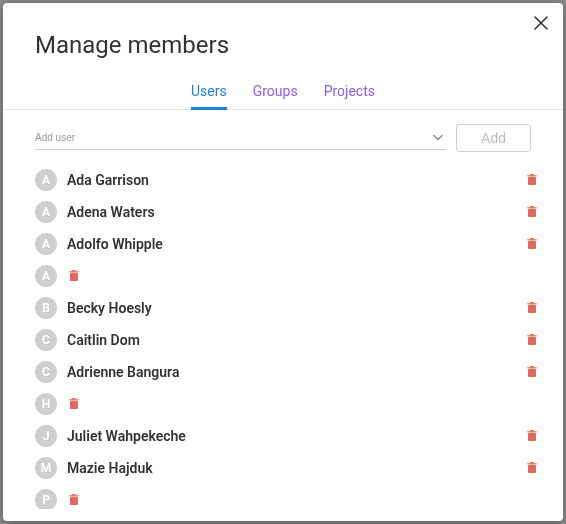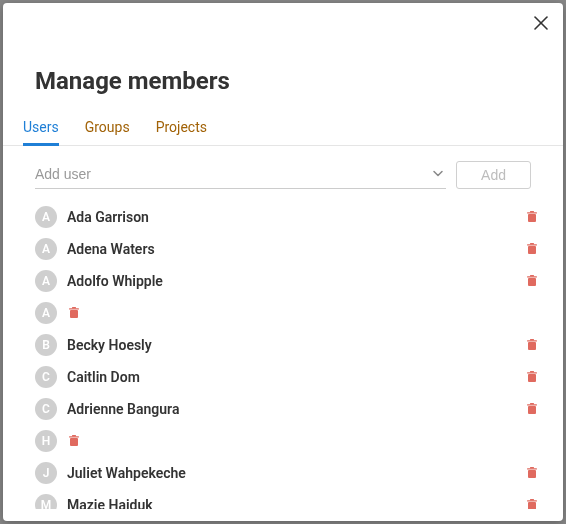--- a/index.html
+++ b/index.html
@@ -25,34 +25,34 @@
     }
     .close-btn {
       position: absolute;
       top: 12px;
       right: 14px;
       cursor: pointer;
       color: #333;
     }
     .title {
       font-size: 24px;
-      font-weight: 700;
+      font-weight: 400;
       color: #333;
       padding: 28px 32px 18px 32px;
-      margin-top: 36px;
     }
     .tabs {
       display: flex;
       gap: 26px;
-      padding: 0 20px;
+      padding: 0 28px;
       border-bottom: 1px solid #e5e5e5;
+      justify-content: center;
     }
     .tab {
       font-size: 14px;
-      color: #a16207;
+      color: #8b5cf6;
       padding: 6px 0 10px 0;
       cursor: pointer;
       position: relative;
     }
     .tab.active {
       color: #1f7fd6;
     }
     .tab.active::after {
       content: "";
       position: absolute;
@@ -68,21 +68,21 @@
     }
     .add-input-wrap {
       flex: 1;
       position: relative;
       border-bottom: 1px solid #ccc;
     }
     .add-input {
       width: 100%;
       border: none;
       outline: none;
-      font-size: 14px;
+      font-size: 10px;
       color: #555;
       padding: 6px 24px 6px 0;
       background: transparent;
     }
     .add-input::placeholder { color: #999; }
     .chev {
       position: absolute;
       right: 2px;
       top: 50%;
       transform: translateY(-50%);

